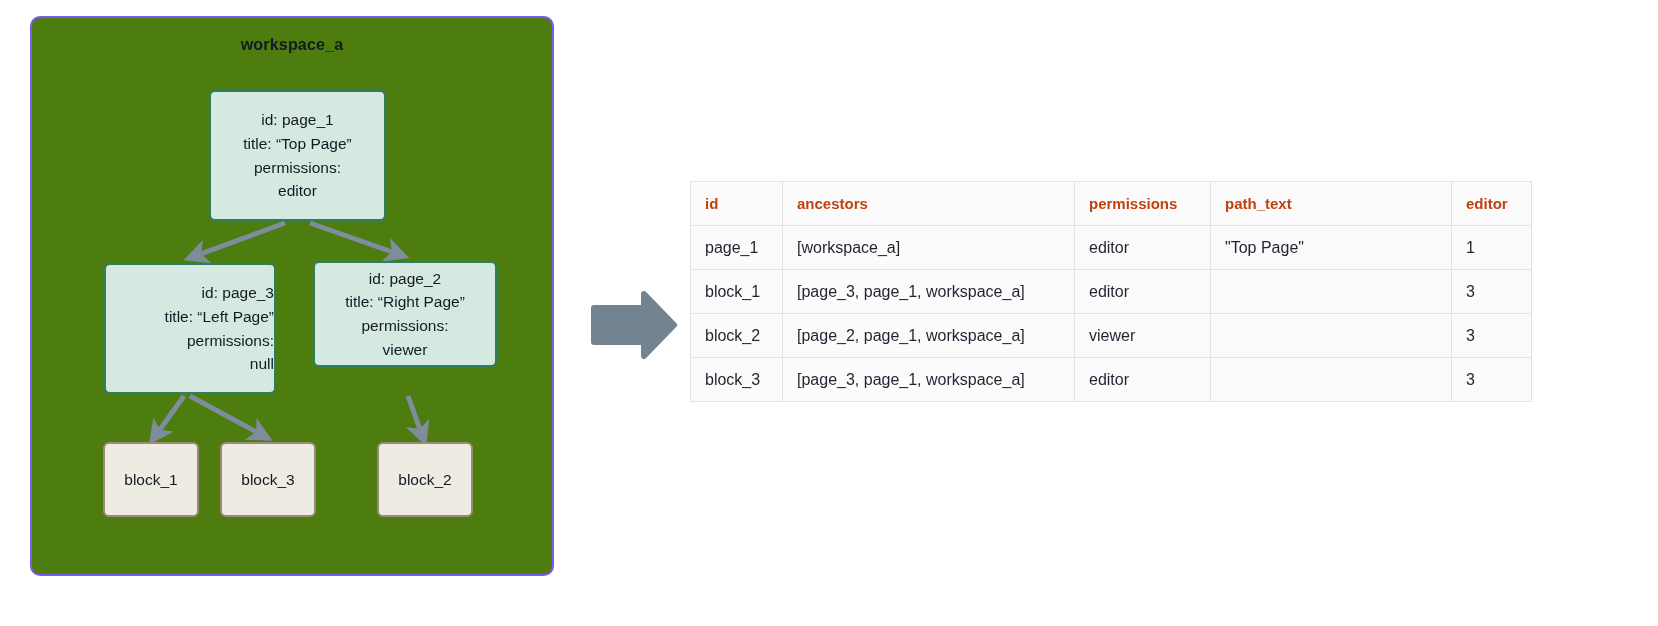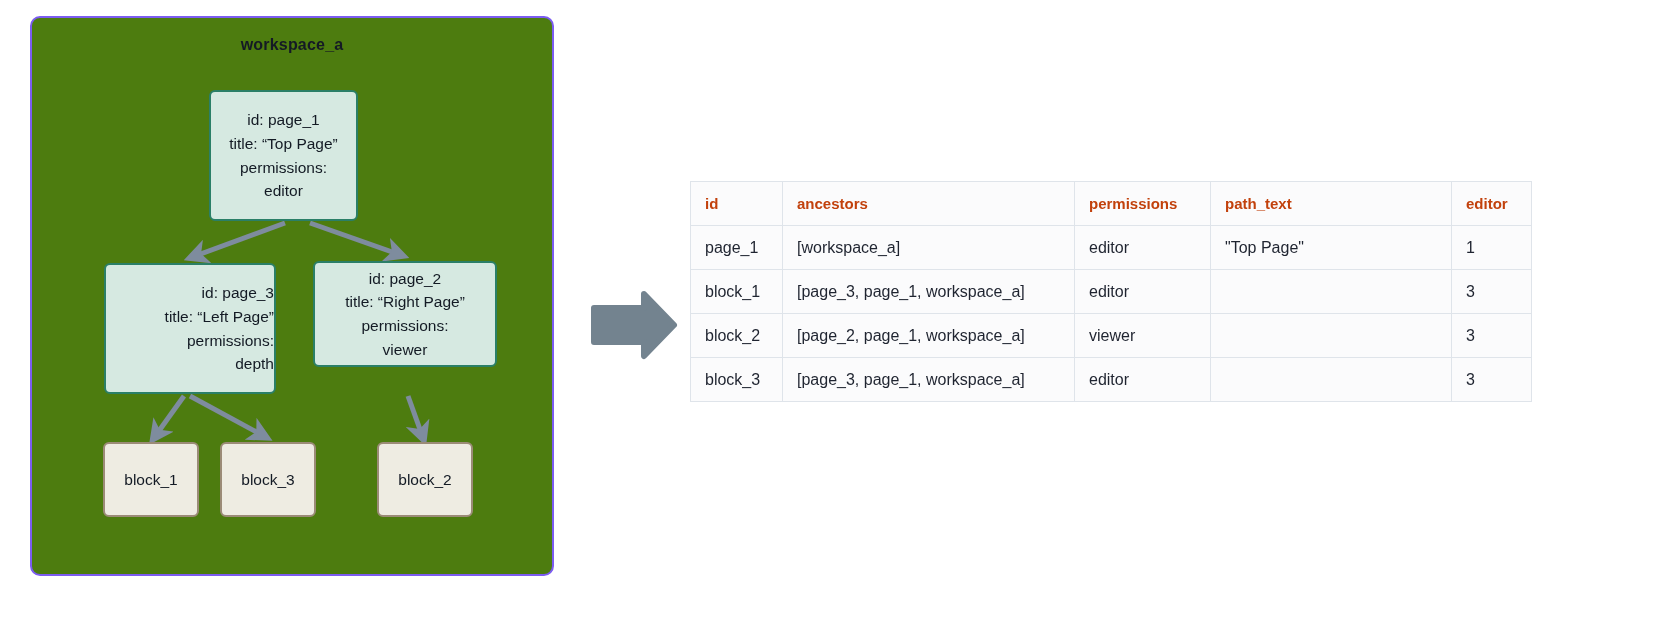--- a/index.html
+++ b/index.html
@@ -51,21 +51,21 @@
     flex-direction: column;
     align-items: center;
     justify-content: center;
     font-size: 15.5px;
     line-height: 1.52;
     color: #131a24;
     text-align: center;
   }
   .page-node .ln { white-space: nowrap; }
 
-  #node-page1 { left: 177px; top: 72px;  width: 149px; height: 131px; }
+  #node-page1 { left: 177px; top: 72px;  width: 177px; height: 131px; }
   #node-page3 { left: 72px;  top: 245px; width: 172px; height: 131px; align-items: flex-end; }
   #node-page2 { left: 281px; top: 243px; width: 184px; height: 106px; }
 
   
   .block-node {
     position: absolute;
     background: #eeece2;
     border: 2px solid #9b8b77;
     border-radius: 6px;
     box-sizing: border-box;
@@ -163,21 +163,21 @@
     <span class="ln">id: page_1</span>
     <span class="ln">title: “Top Page”</span>
     <span class="ln">permissions:</span>
     <span class="ln">editor</span>
   </div>
 
   <div class="page-node" id="node-page3">
     <span class="ln">id: page_3</span>
     <span class="ln">title: “Left Page”</span>
     <span class="ln">permissions:</span>
-    <span class="ln">depth</span>
+    <span class="ln">null</span>
   </div>
 
   <div class="page-node" id="node-page2">
     <span class="ln">id: page_2</span>
     <span class="ln">title: “Right Page”</span>
     <span class="ln">permissions:</span>
     <span class="ln">viewer</span>
   </div>
 
   <div class="block-node" id="node-block1">

